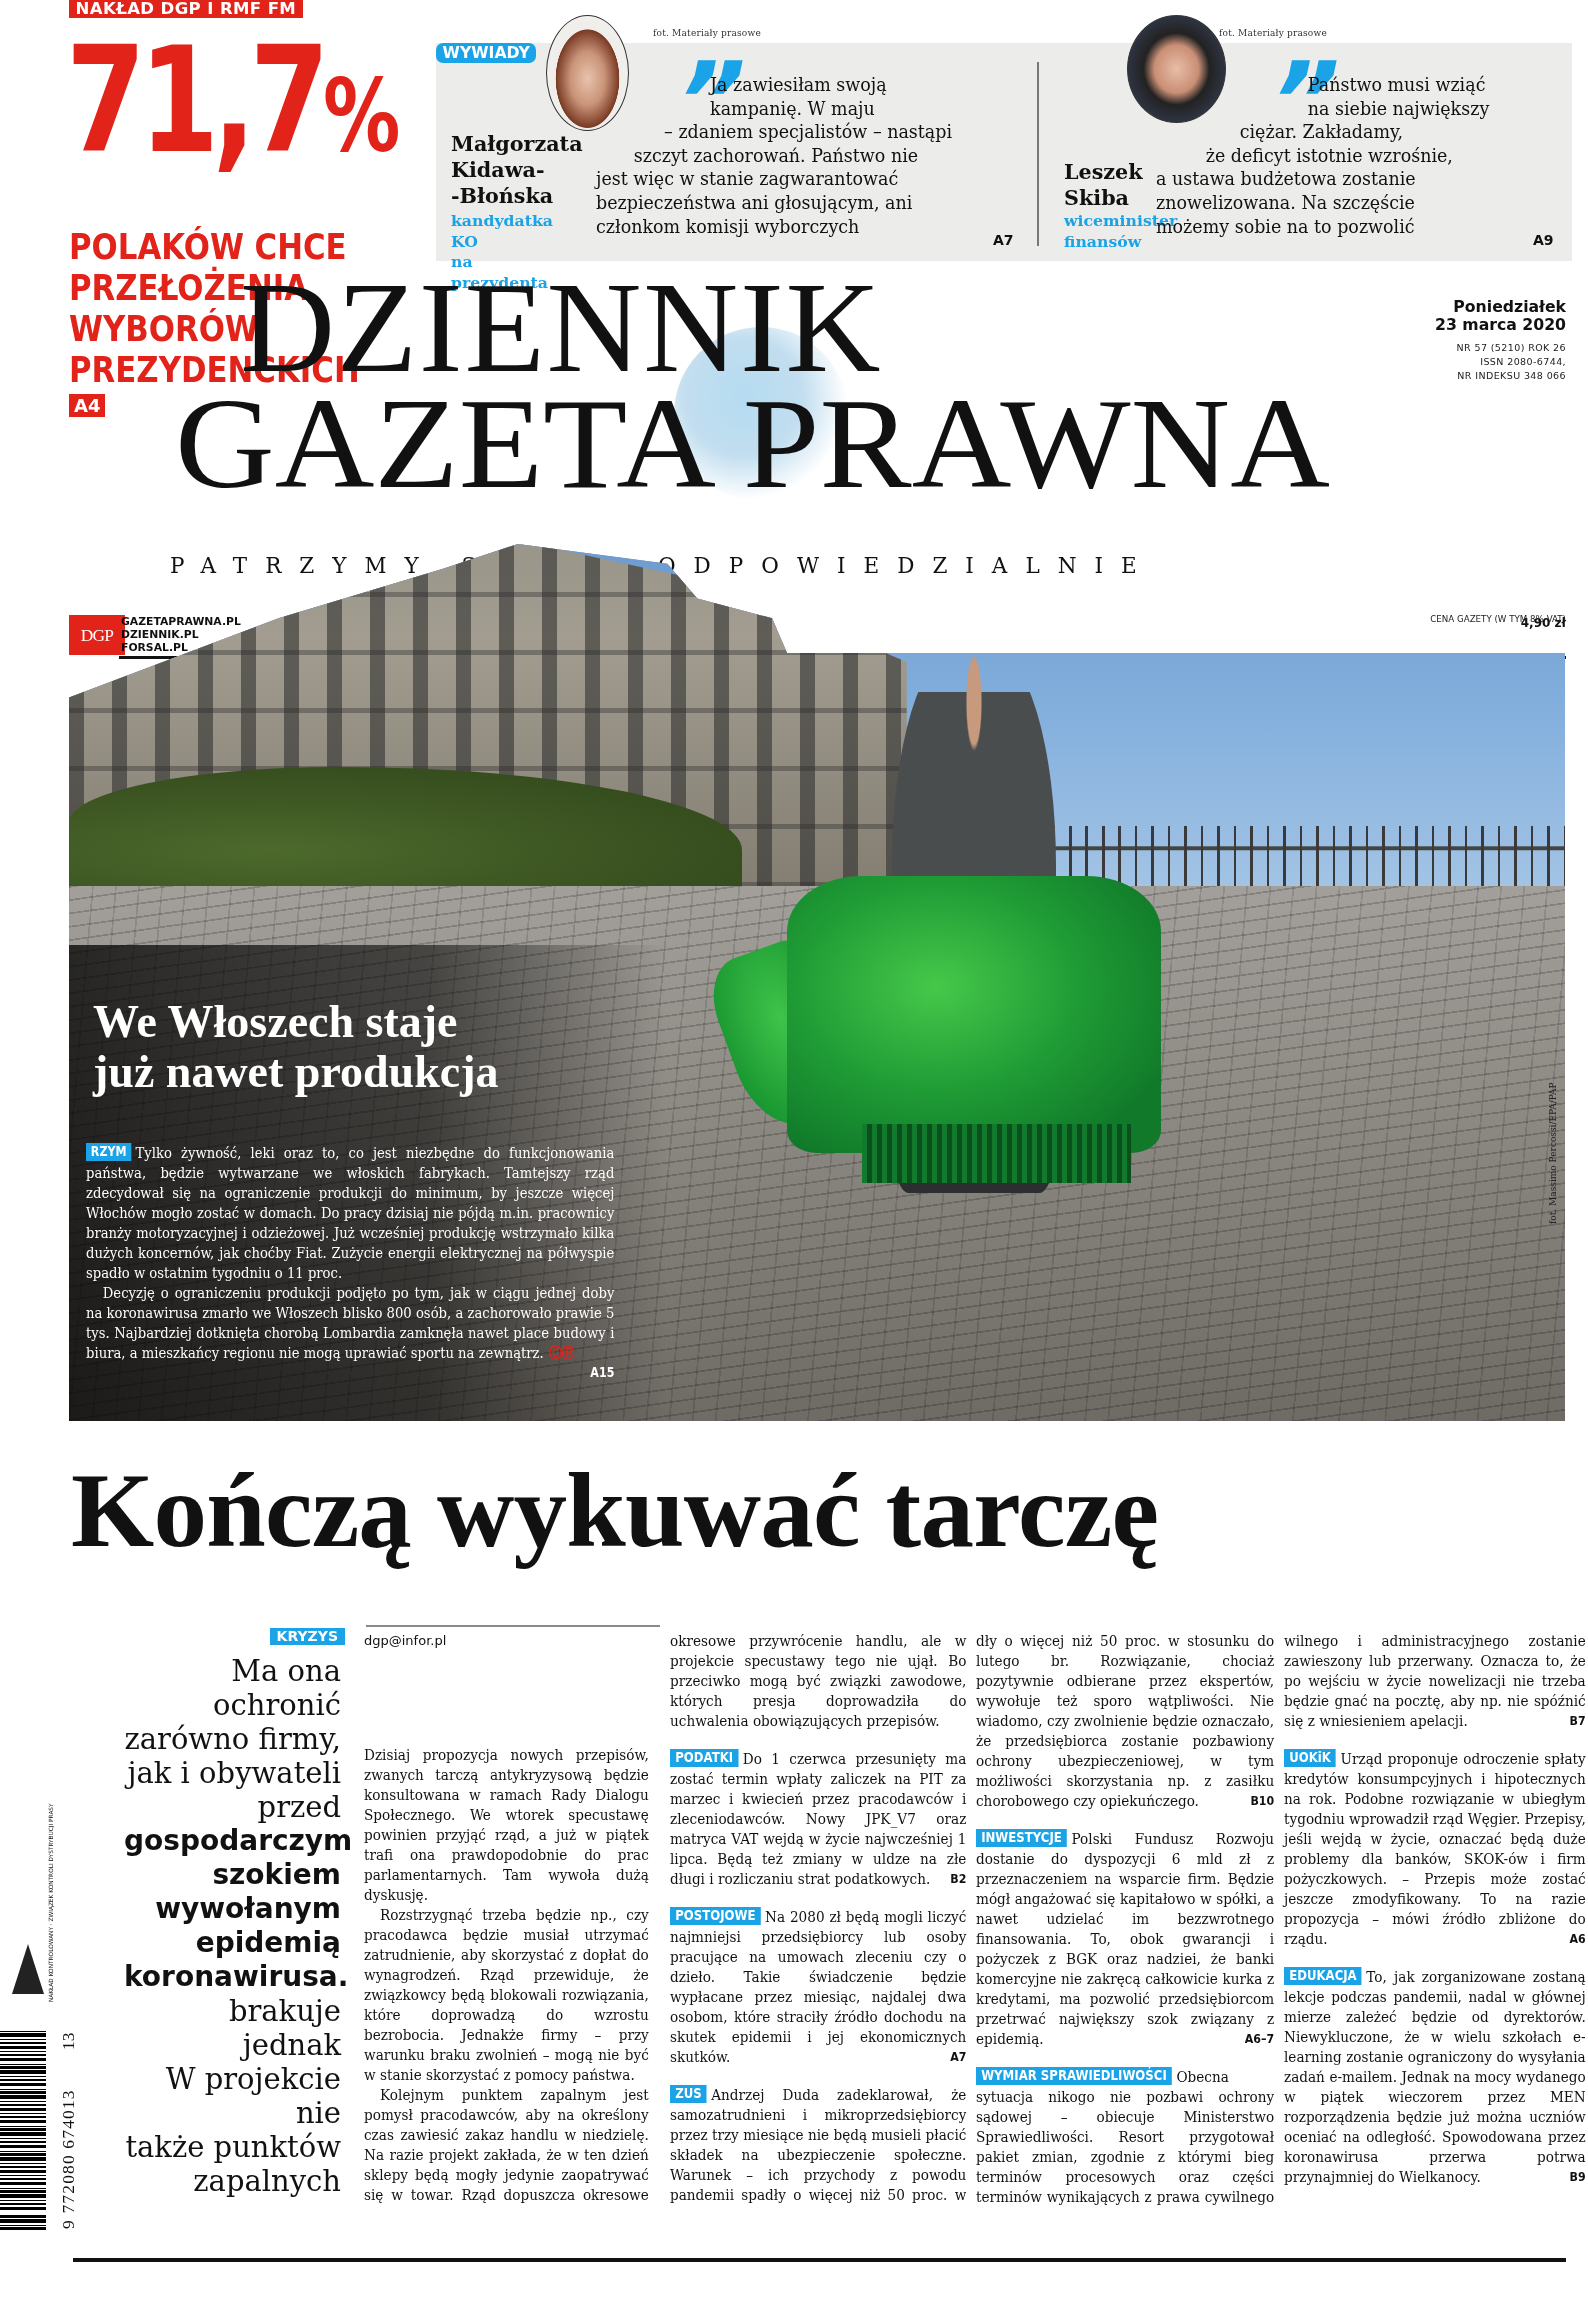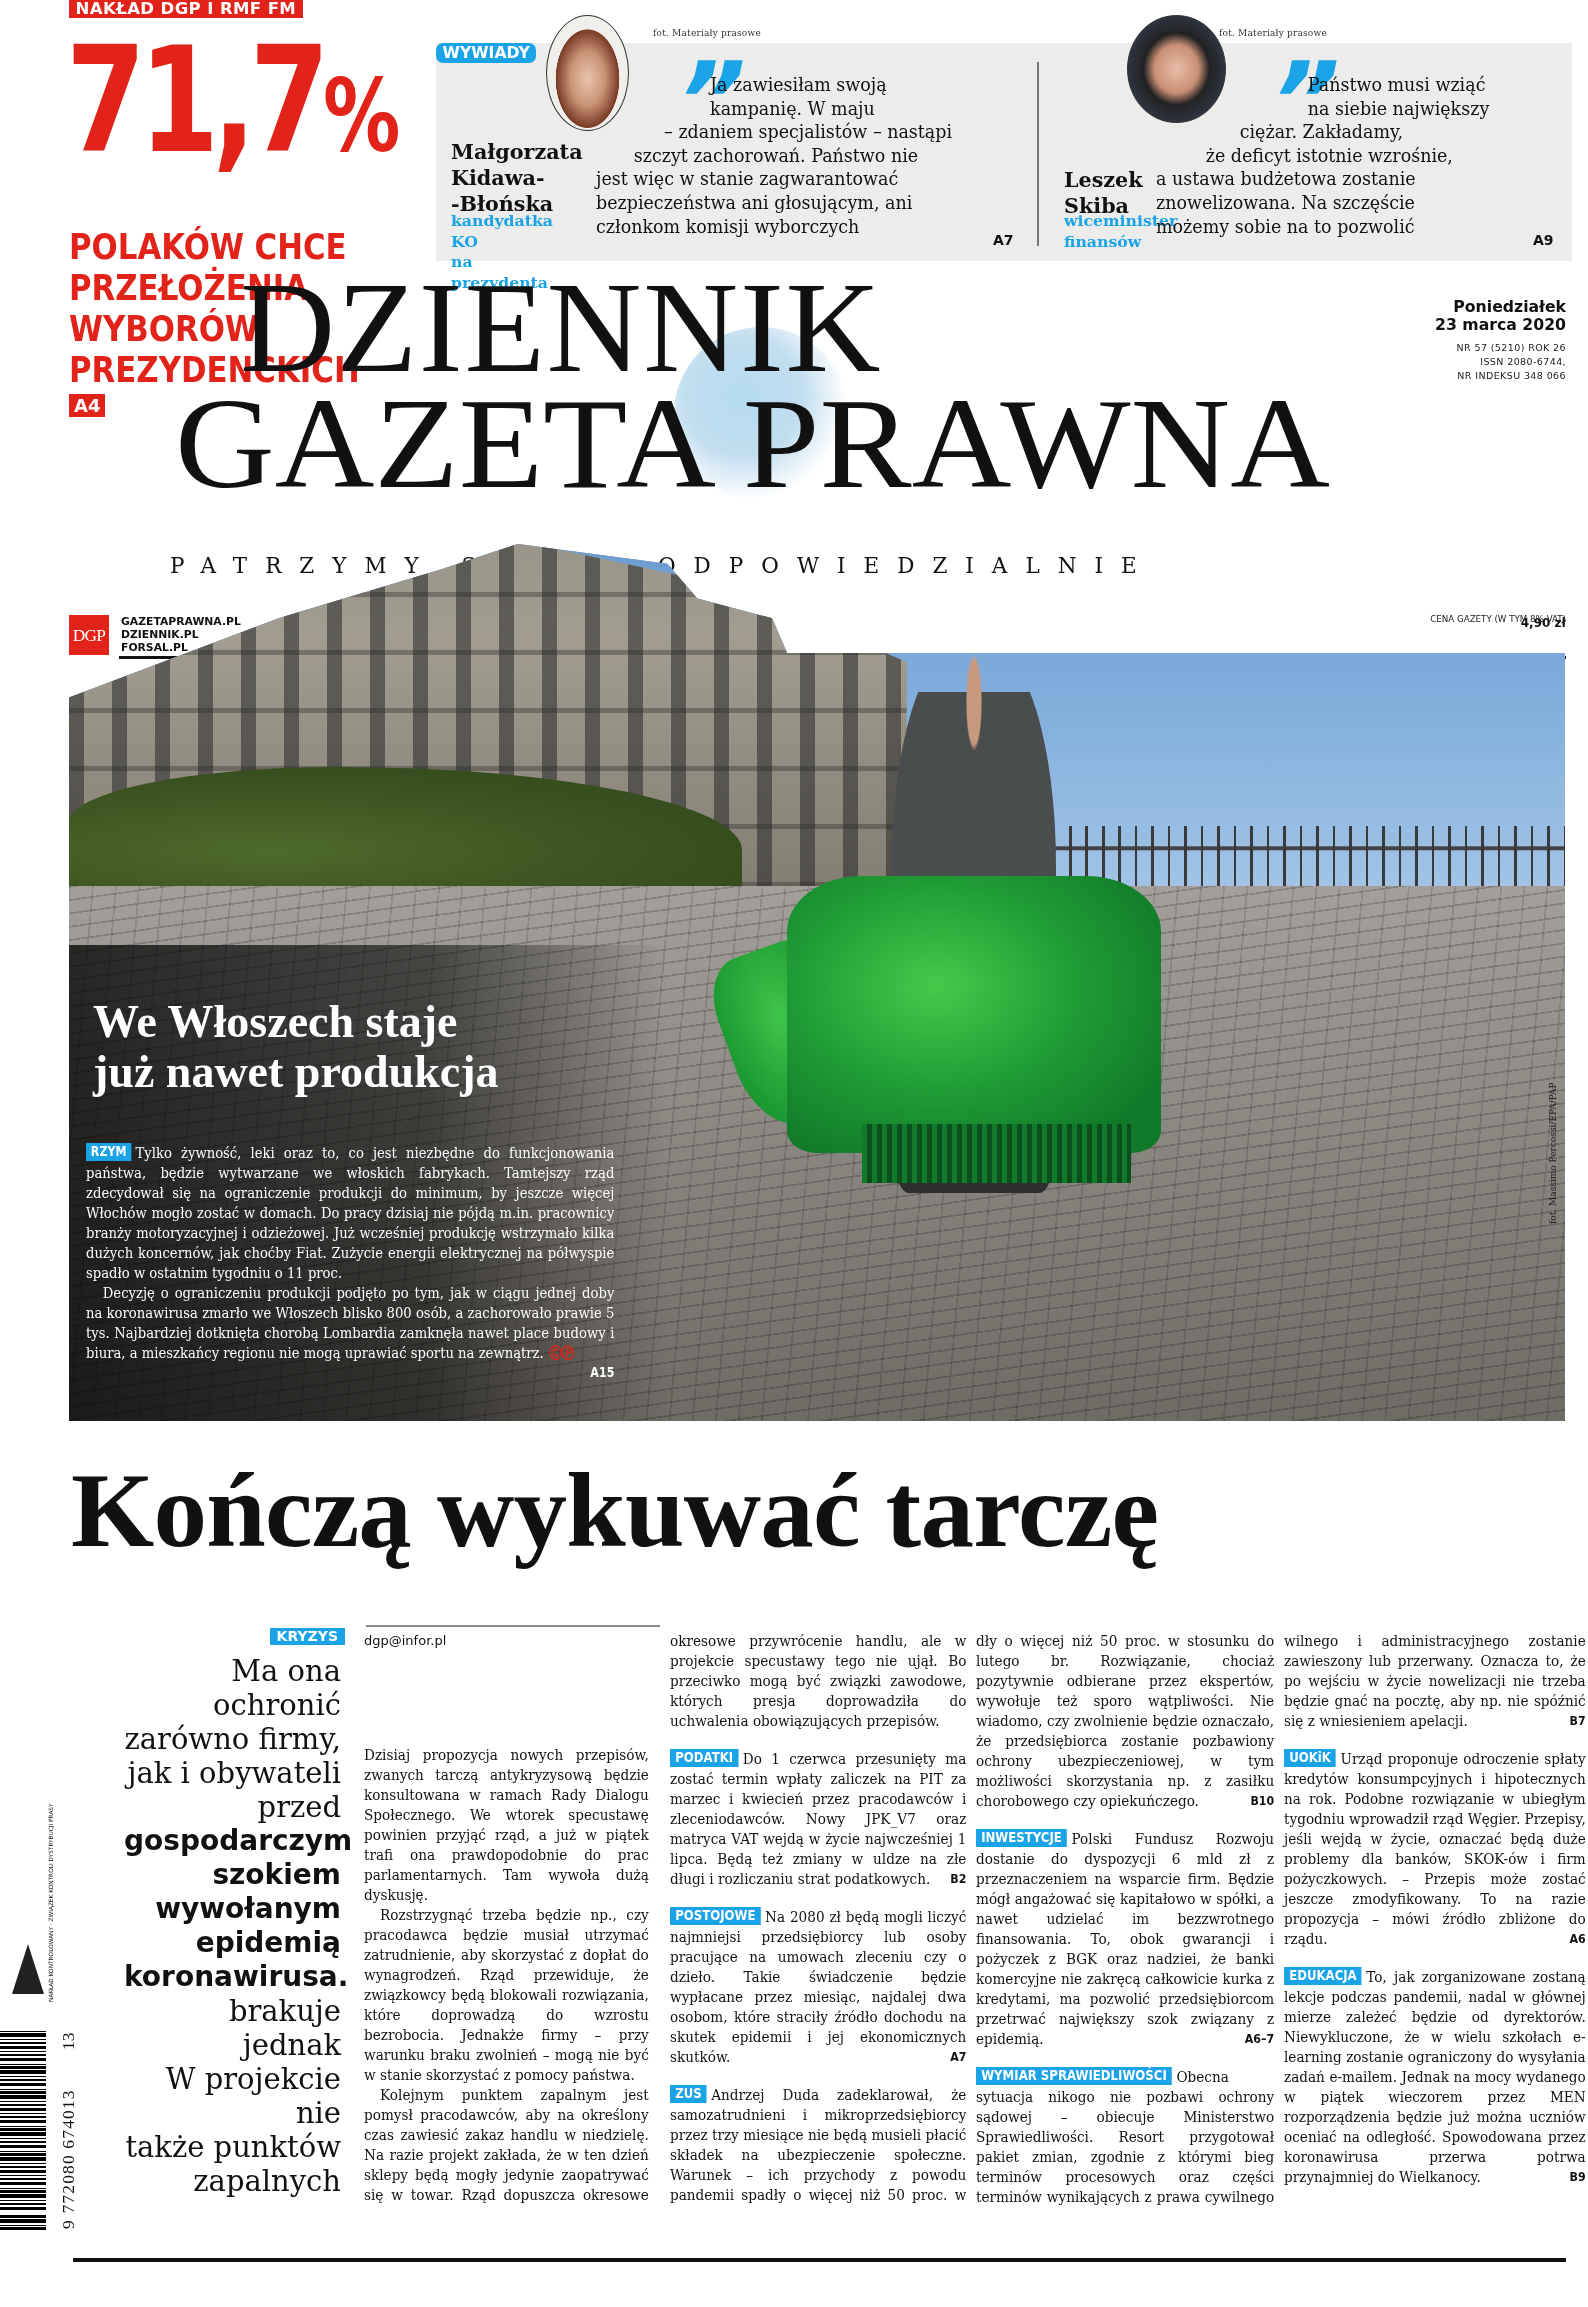--- a/index.html
+++ b/index.html
@@ -17,21 +17,21 @@
 
   
   #interviews-box { left: 436px; top: 43px; width: 1136px; height: 218px; background: #ececea; }
   #interviews-badge { left: 436px; top: 43px; background: #1aa3e6; color: #fff; font-weight: bold; font-size: 15.7px; padding: 0 6.6px; line-height: 20px; font-family: "DejaVu Sans", sans-serif; border-radius: 7px; }
   .portrait { border-radius: 50%; border: 1.7px solid #333; overflow: hidden; }
   #portrait-1 { left: 546px; top: 15px; width: 83px; height: 116px; background: radial-gradient(ellipse at 50% 55%, #e9c3ad 0%, #c99478 30%, #7a3a25 55%, #f0eeeb 56%, #f4f2ef 100%); }
   #portrait-2 { left: 1127px; top: 15px; width: 99px; height: 108px; background: radial-gradient(ellipse at 50% 50%, #e8bda6 0%, #c98f75 32%, #222 48%, #2d3340 70%, #6b6e78 100%); }
   .photo-credit { font-size: 9px; color: #333; font-family: "DejaVu Serif", serif; letter-spacing: 0.2px; }
   #credit-1 { left: 653px; top: 28px; }
   #credit-2 { left: 1219px; top: 28px; }
-  .person-name { font-weight: bold; font-size: 20.7px; line-height: 26px; font-family: "DejaVu Serif", serif; margin-top: 8px; }
+  .person-name { font-weight: bold; font-size: 20.7px; line-height: 26px; font-family: "DejaVu Serif", serif; }
   .person-role { color: #1aa3e6; font-weight: bold; font-size: 15.7px; line-height: 20.7px; font-family: "DejaVu Serif", serif; }
   #name-1 { left: 451px; top: 131px; width: 124px; }
   #role-1 { left: 451px; top: 211px; width: 124px; }
   #name-2 { left: 1064px; top: 159px; width: 124px; }
   #role-2 { left: 1064px; top: 211px; width: 124px; }
   .quote-mark { color: #1aa3e6; font-family: "DejaVu Sans", sans-serif; font-weight: bold; font-size: 108px; line-height: 83px; transform: skewX(-12deg); letter-spacing: -10px; }
   #qmark-1 { left: 674px; top: 60px; }
   #qmark-2 { left: 1268px; top: 60px; }
   .quote-text { font-family: "DejaVu Serif", serif; font-size: 19px; line-height: 23.6px; color: #111; transform: scaleX(0.92); transform-origin: left top; }
   .quote-line { display: block; white-space: nowrap; }
@@ -42,21 +42,21 @@
   #ref-q2 { left: 1533px; top: 232px; }
   #interview-divider { left: 1037px; top: 62px; width: 1.7px; height: 184px; background: #777; }
 
   
   #mast-line1 { left: 240px; top: 263px; font-family: "Liberation Serif", serif; font-size: 129px; line-height: 129px; letter-spacing: 1.7px; transform: scaleX(1.02); transform-origin: left top; }
   #mast-line2 { left: 175px; top: 379px; font-family: "Liberation Serif", serif; font-size: 129px; line-height: 129px; letter-spacing: 0px; transform: scaleX(1.07); transform-origin: left top; }
   #globe { left: 674px; top: 327px; width: 174px; height: 174px; border-radius: 50%; background: radial-gradient(circle at 40% 40%, rgba(120,190,230,0.55) 0%, rgba(80,160,210,0.35) 40%, rgba(255,255,255,0) 70%); }
   #mast-slogan { left: 170px; top: 553px; font-family: "DejaVu Serif", serif; font-size: 21.5px; letter-spacing: 18px; color: #111; white-space: nowrap; }
   #date-day { left: 1406px; top: 298px; width: 160px; text-align: right; font-weight: bold; font-size: 15.7px; line-height: 18px; font-family: "DejaVu Sans", sans-serif; }
   #issue-info { left: 1390px; top: 341px; width: 176px; text-align: right; font-size: 9.5px; line-height: 14px; font-family: "DejaVu Sans", sans-serif; letter-spacing: 0.4px; color: #222; }
-  #dgp-logo { left: 69px; top: 615px; width: 40px; height: 40px; background: #e2231a; color: #fff; font-family: "Liberation Serif", serif; font-size: 17.4px; line-height: 40px; text-align: center; letter-spacing: -0.8px; }
+  #dgp-logo { left: 69px; top: 615px; width: 56px; height: 40px; background: #e2231a; color: #fff; font-family: "Liberation Serif", serif; font-size: 17.4px; line-height: 40px; text-align: center; letter-spacing: -0.8px; }
   #sites { left: 121px; top: 615px; font-family: "DejaVu Sans", sans-serif; font-weight: bold; font-size: 10.8px; line-height: 13.2px; }
   #sites-rule { left: 119px; top: 656px; width: 124px; height: 3.3px; background: #111; }
   #price { left: 1456px; top: 616px; width: 110px; text-align: right; font-family: "DejaVu Sans", sans-serif; font-weight: bold; font-size: 12px; }
   #price-note { left: 1357px; top: 614px; width: 209px; text-align: right; font-family: "DejaVu Sans", sans-serif; font-size: 8.7px; color: #222; }
   #price-rule { left: 1241px; top: 656px; width: 325px; height: 3.3px; background: #111; }
 
   
   #photo { left: 69px; top: 430px; width: 1496px; height: 991px; overflow: hidden; background: #888;
     clip-path: polygon(0 27%, 14% 19%, 25% 14%, 30% 11.5%, 40% 13.5%, 42% 17%, 47% 19%, 48% 22.5%, 100% 22.5%, 100% 100%, 0 100%); }
   #photo .sky { position: absolute; left: 0; top: 0; width: 100%; height: 50%; background: linear-gradient(180deg, #5b8fc7 0%, #86b1de 60%, #a9c8e6 100%); }

